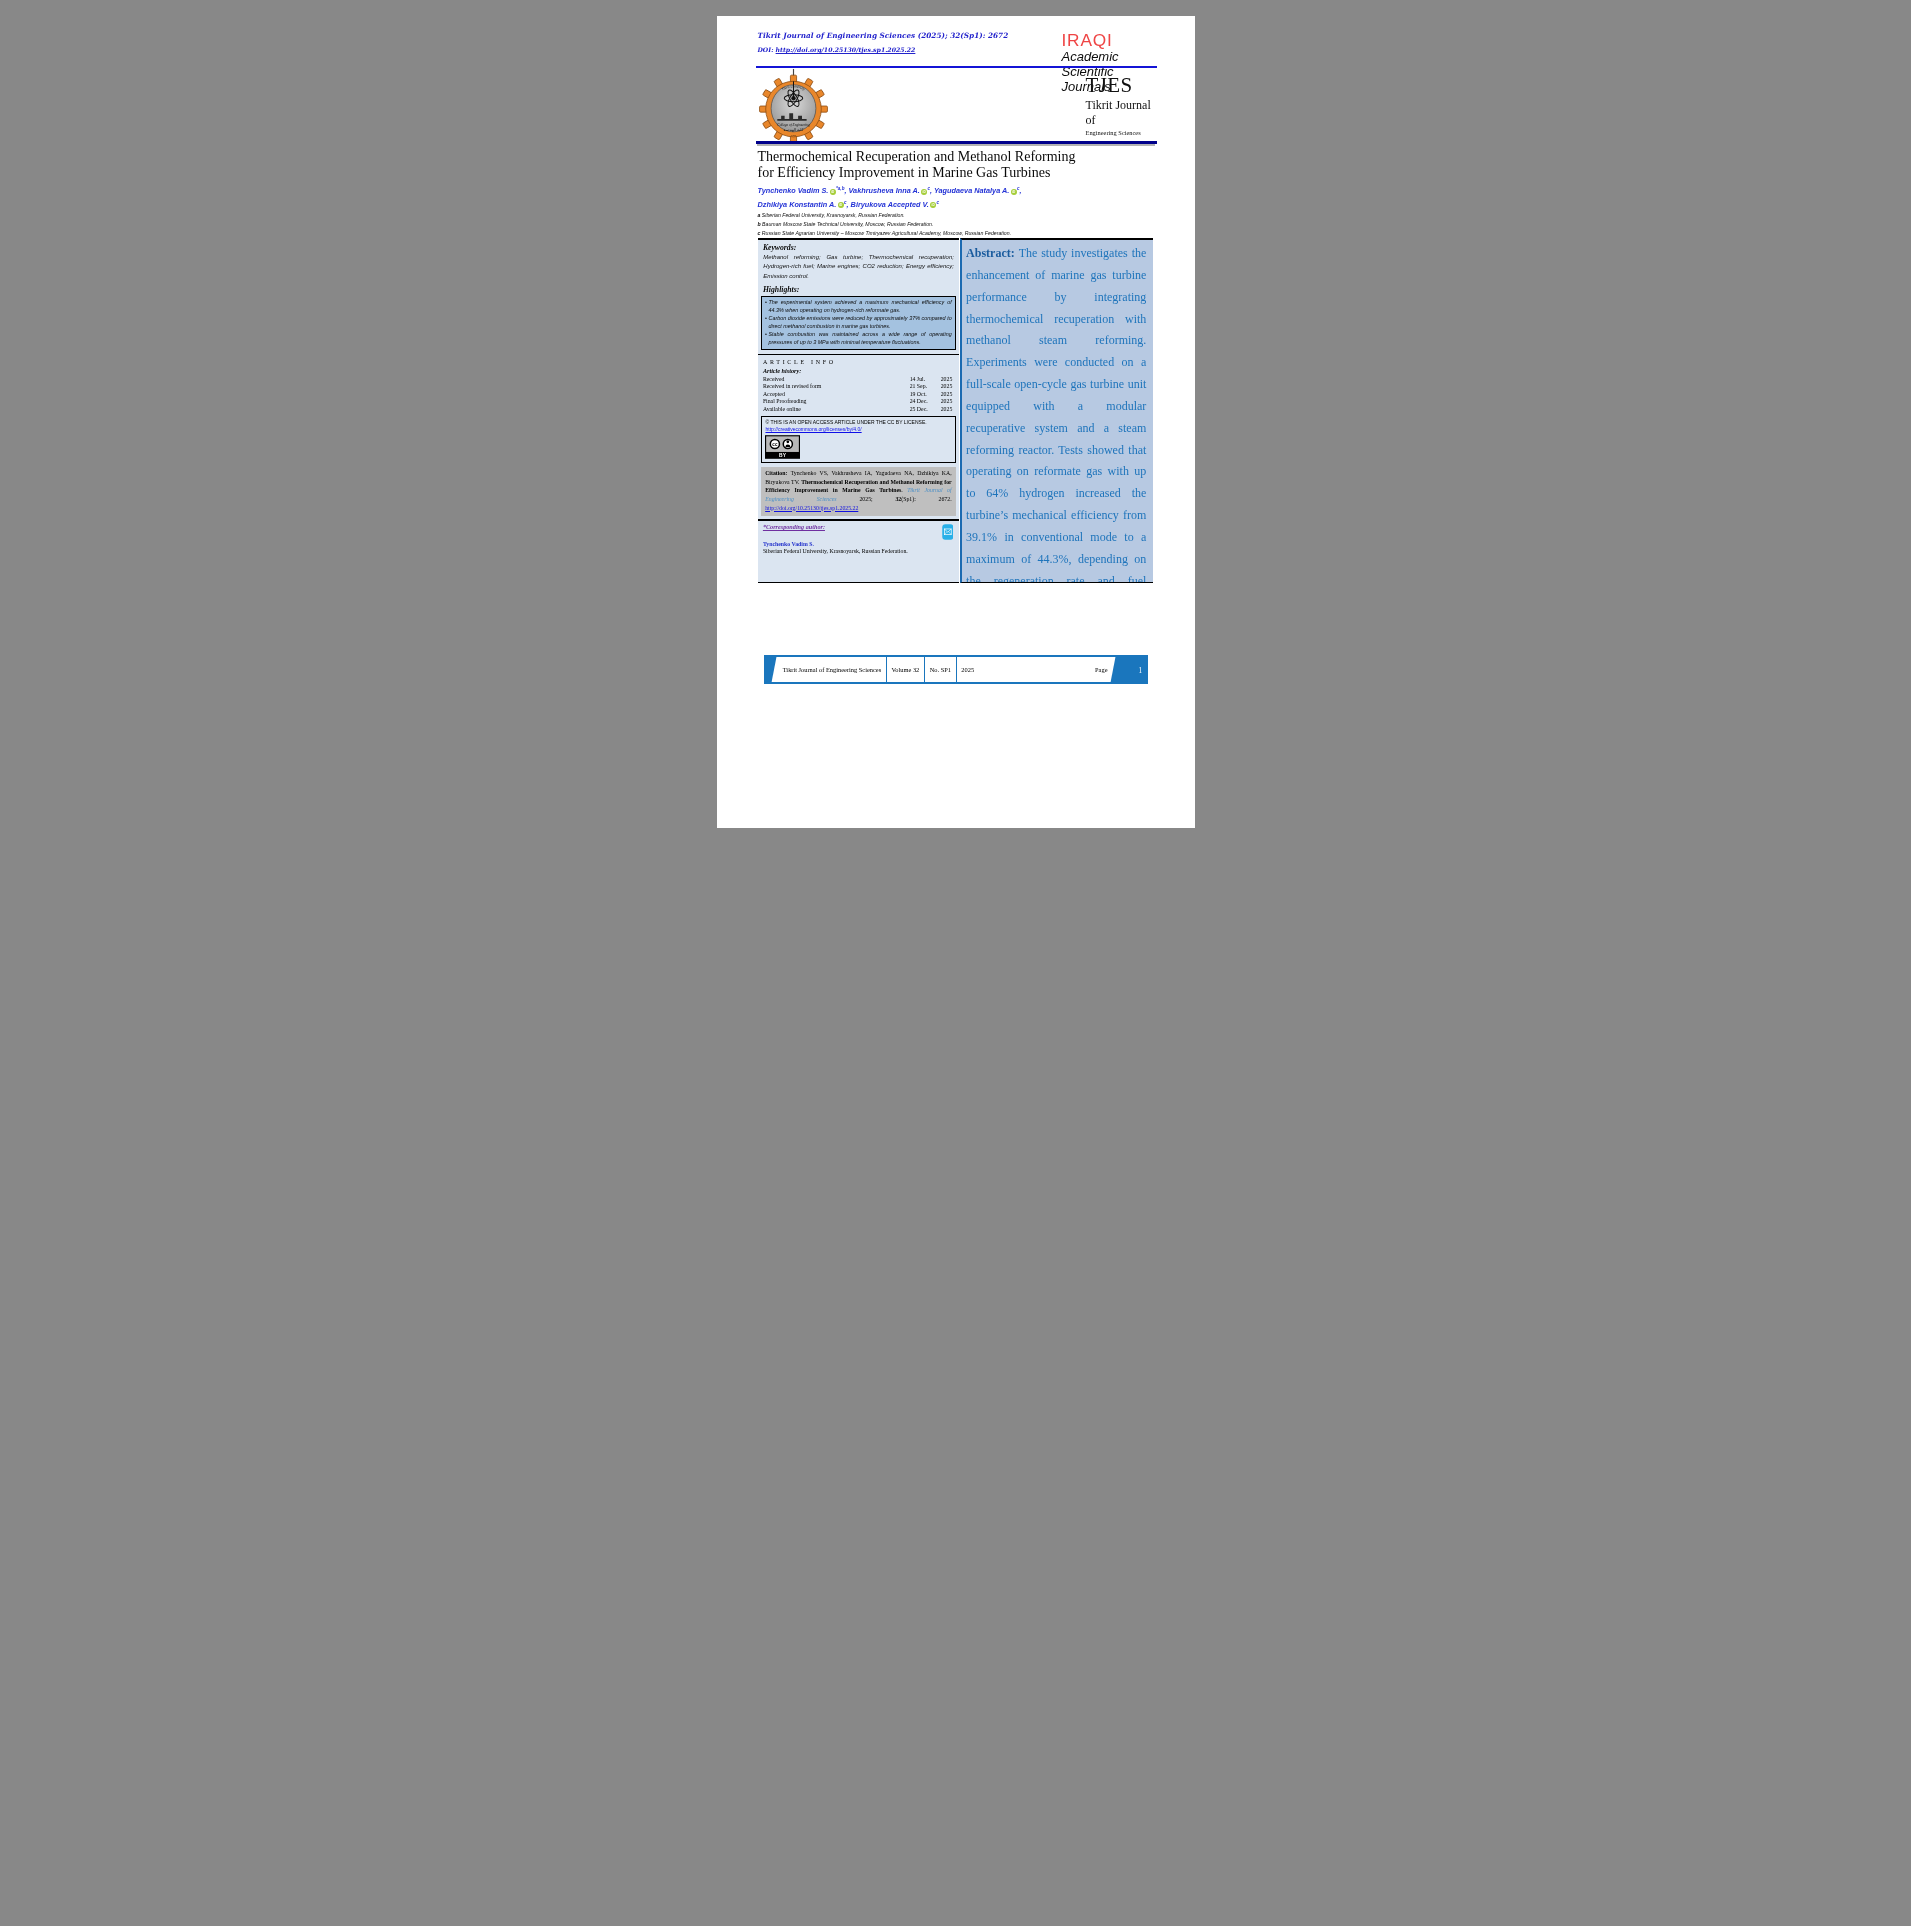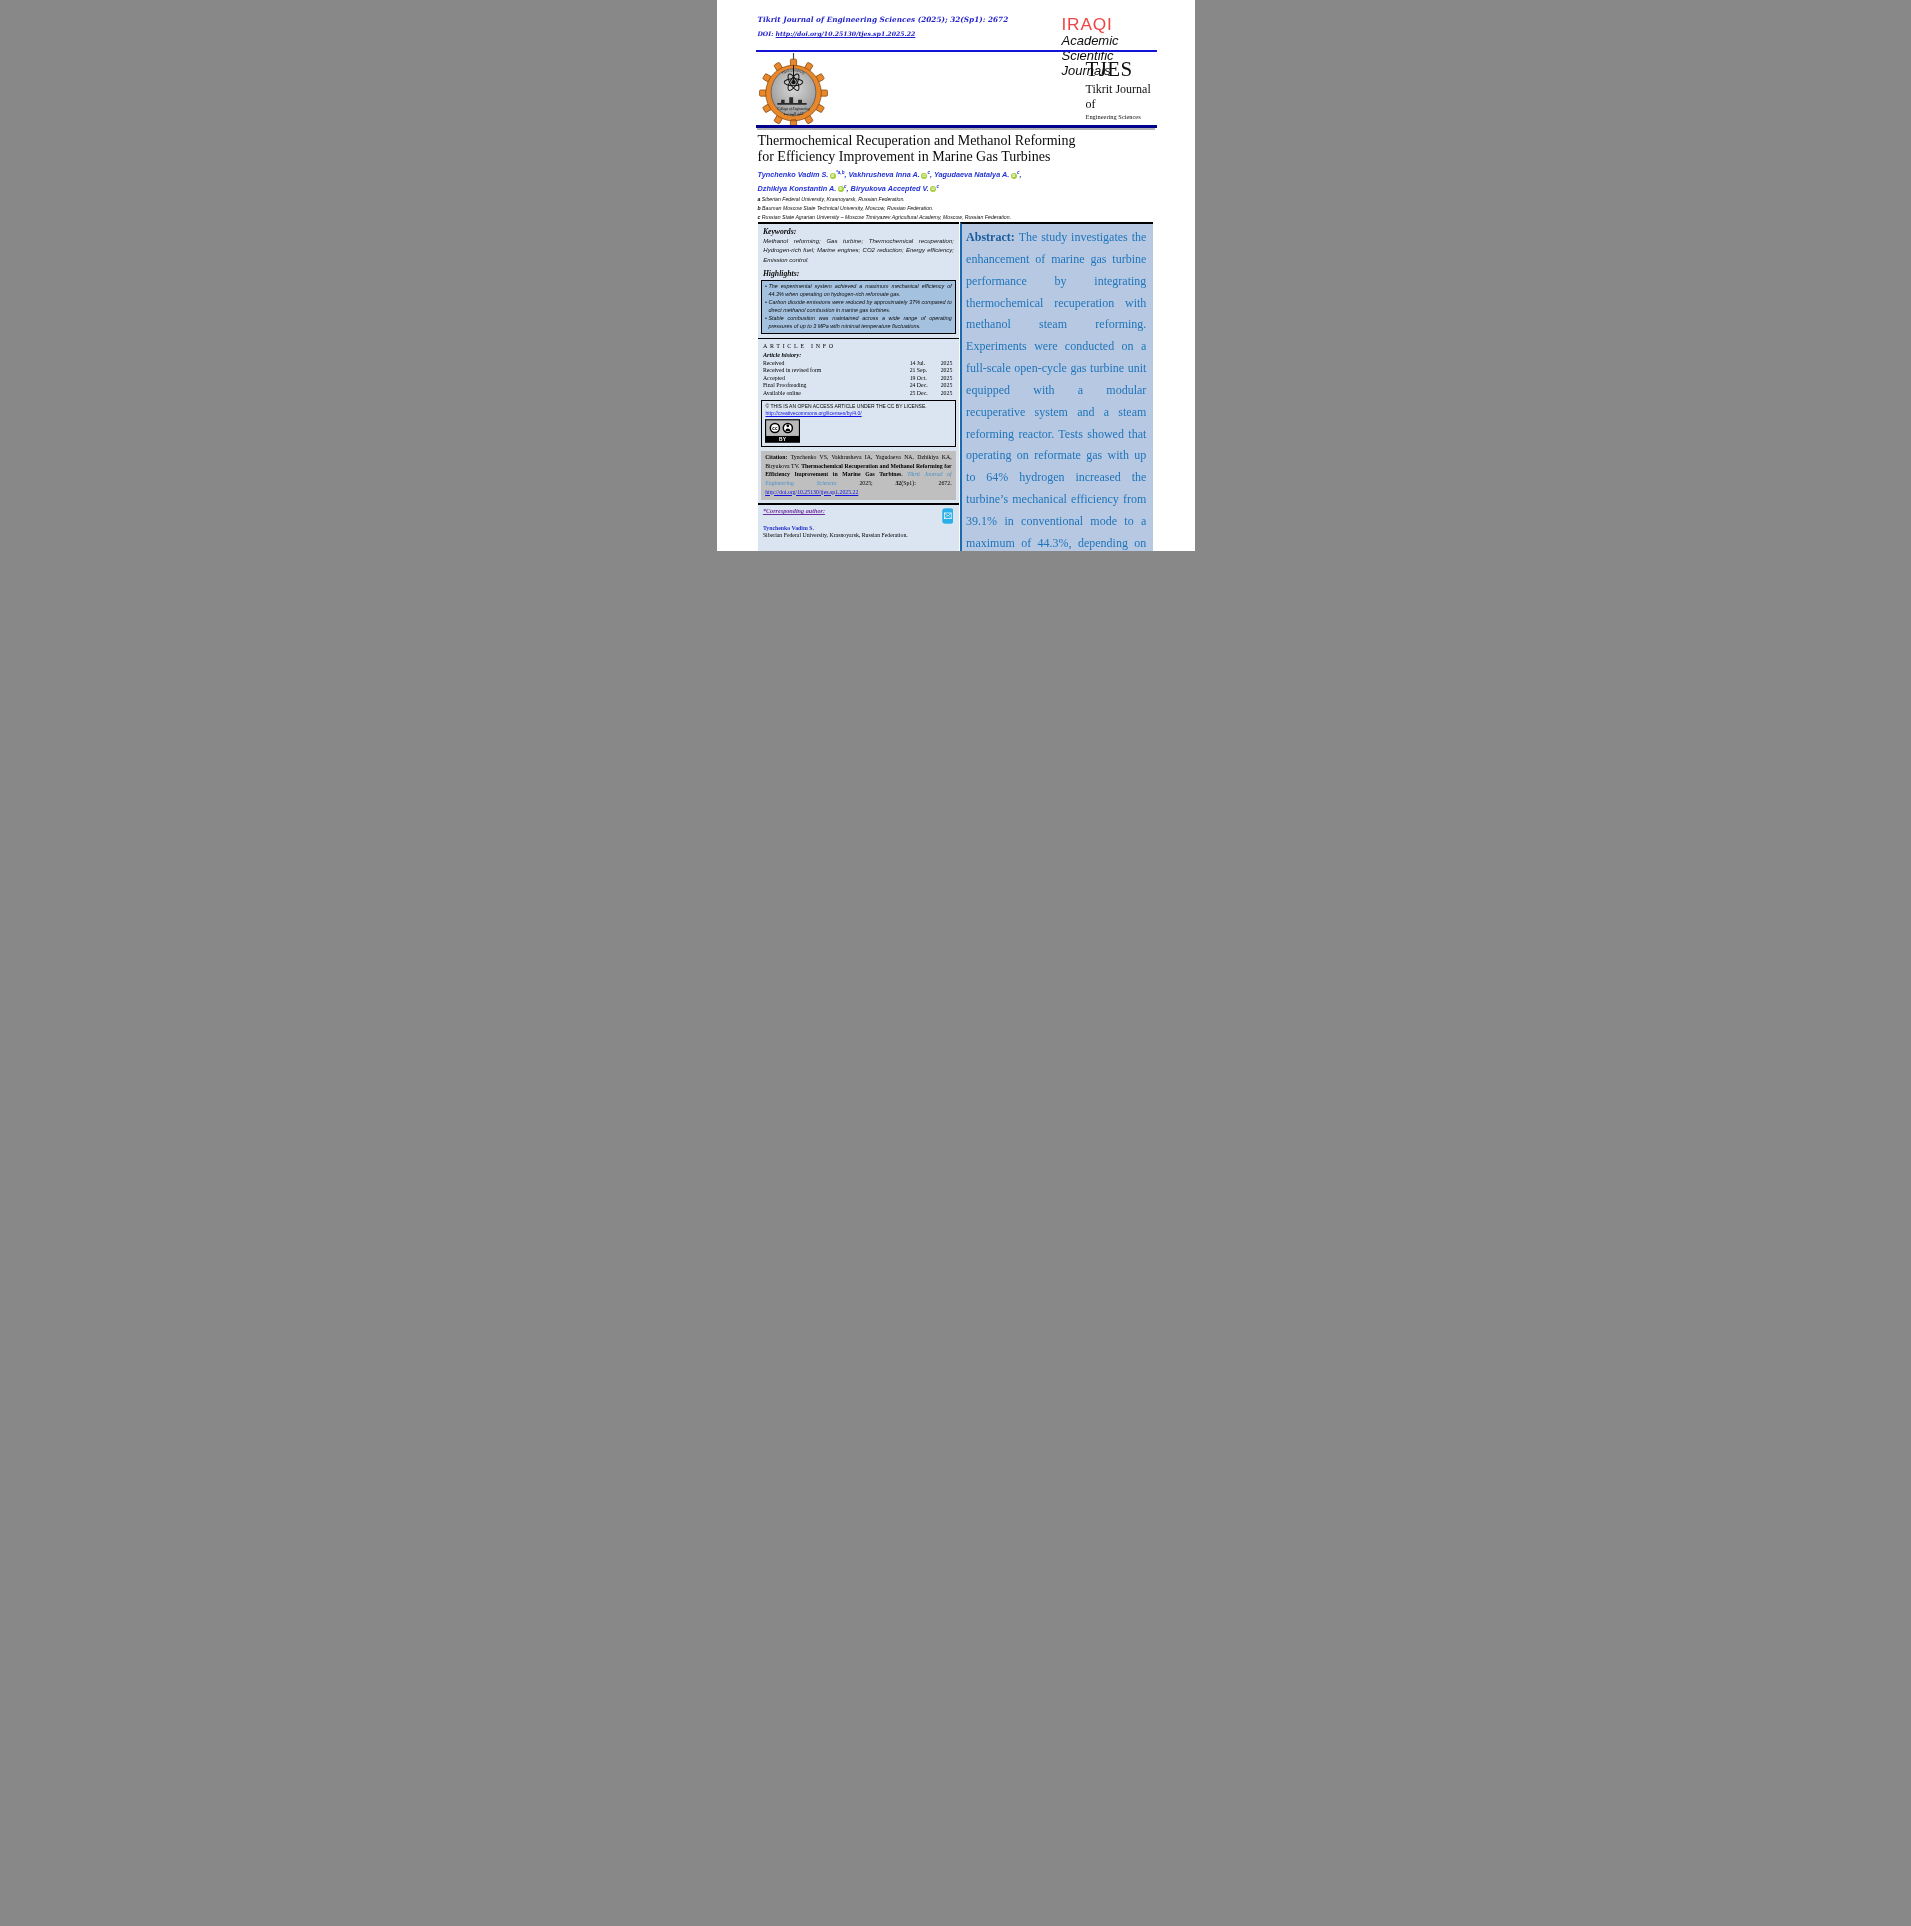--- a/index.html
+++ b/index.html
@@ -1,16 +1,16 @@
 <!DOCTYPE html>
 <html style="font-size:6.2px"><head>
 <meta charset="utf-8">
 <style>
   html,body{margin:0;padding:0;background:#888;}
-  .page{position:relative;width:478px;height:551px;background:#fff;margin:0 auto;
+  .page{position:relative;width:478px;height:812px;background:#fff;margin:16px auto;
         font-family:"Liberation Serif",serif;overflow:hidden;}
 
   
   .mast-left{position:absolute;left:41px;top:15.4px;color:#2323cc;}
   .m-ref{font:700 italic 7.3px "DejaVu Serif",serif;}
   .m-doi{margin-top:5.8px;font:700 italic 6.2px "DejaVu Serif",serif;}
   .m-doi .url{text-decoration:underline;cursor:pointer;}
   .iraqi{position:absolute;right:41px;top:16px;width:92px;font-family:"Liberation Sans",sans-serif;}
   .iraqi-title{font-size:17.3px;font-weight:400;color:#ef4444;letter-spacing:0.8px;line-height:.95;}
   .iraqi-sub{font-size:13px;color:#0d0d0d;margin-top:0.4px;font-style:italic;}

